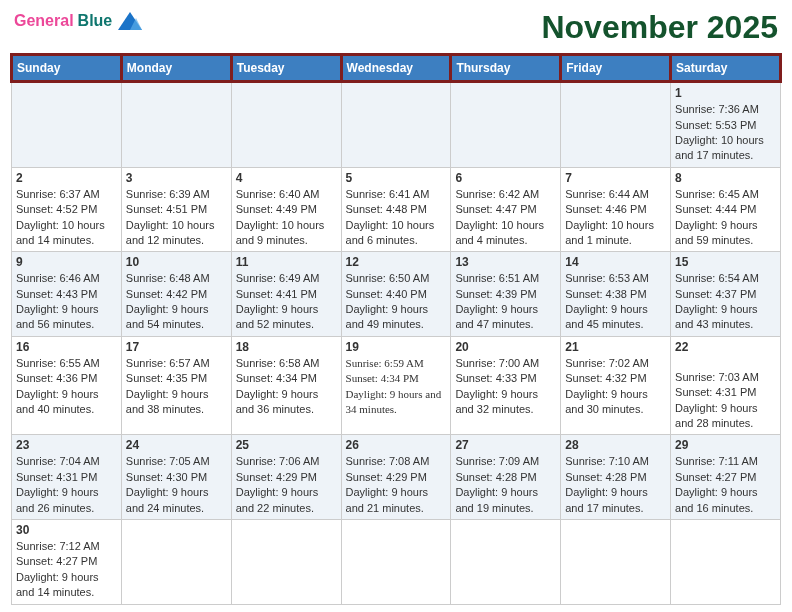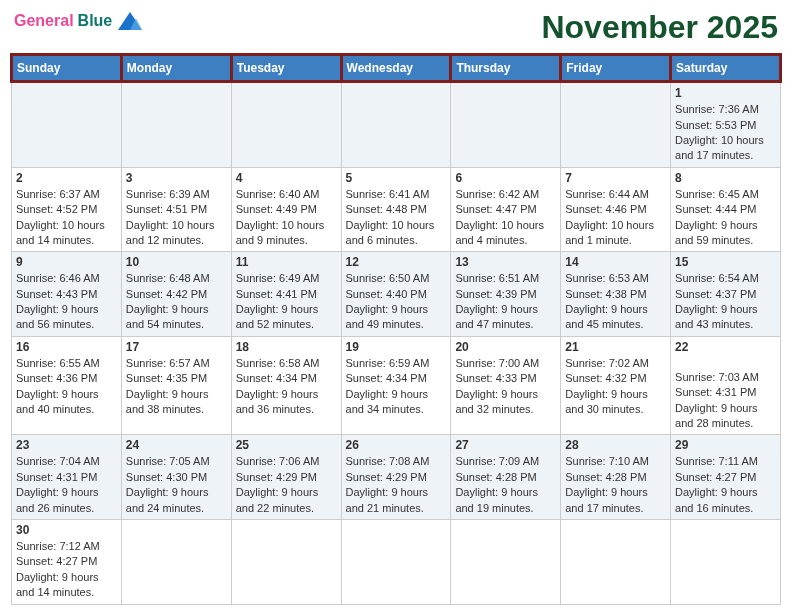--- a/index.html
+++ b/index.html
@@ -229,21 +229,21 @@
 Daylight: 9 hours and 38 minutes.</div>
         </td>
         <td>
           <span class="day-number">18</span>
           <div class="day-info" style="white-space: pre-line;">Sunrise: 6:58 AM
 Sunset: 4:34 PM
 Daylight: 9 hours and 36 minutes.</div>
         </td>
         <td>
           <span class="day-number">19</span>
-          <div class="day-info" style="white-space: pre-line;">Sunrise: 6:59 AM
+          <div class="day-info" style="white-space: pre-line; font-family: Liberation Serif, serif;">Sunrise: 6:59 AM
 Sunset: 4:34 PM
 Daylight: 9 hours and 34 minutes.</div>
         </td>
         <td>
           <span class="day-number">20</span>
           <div class="day-info" style="white-space: pre-line;">Sunrise: 7:00 AM
 Sunset: 4:33 PM
 Daylight: 9 hours and 32 minutes.</div>
         </td>
         <td>

